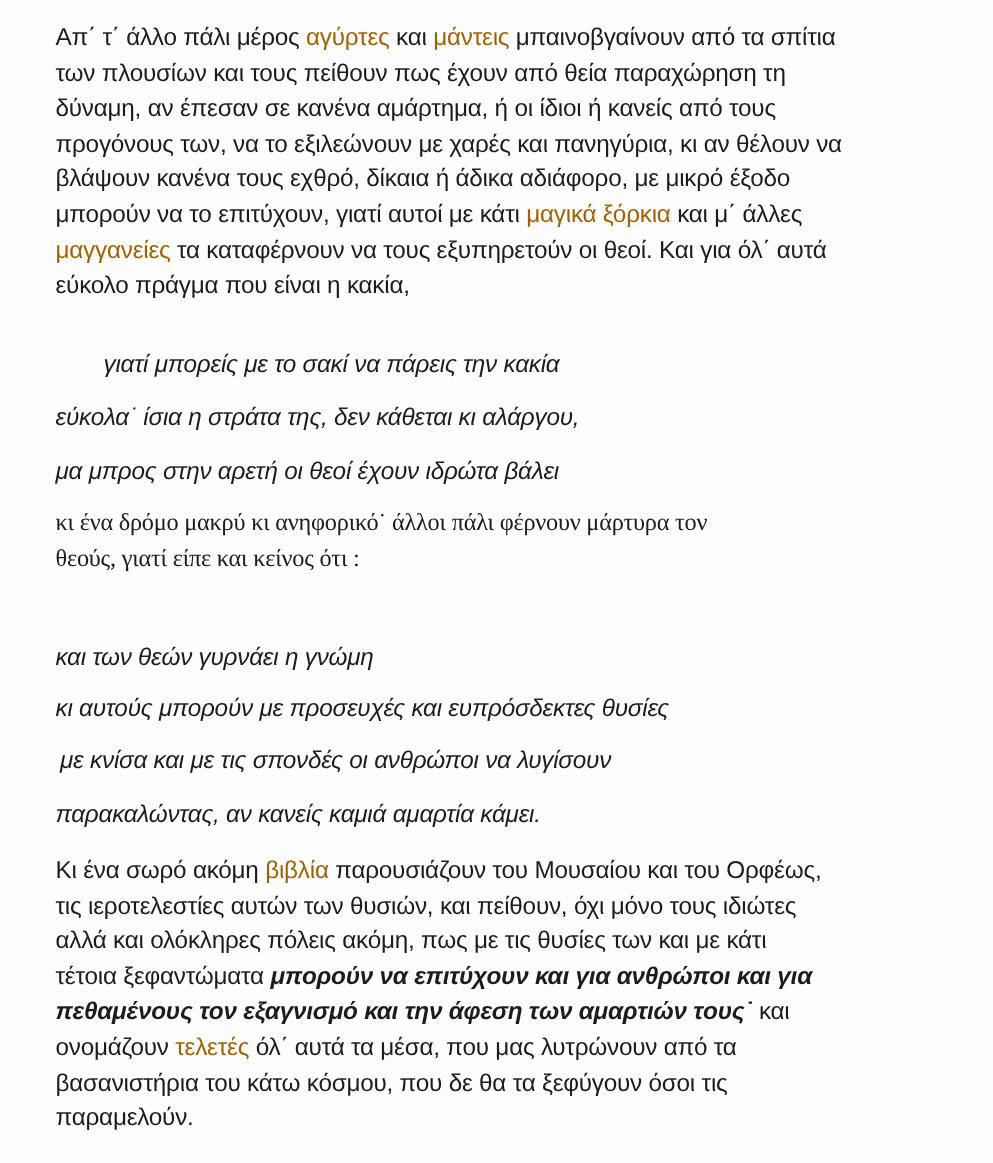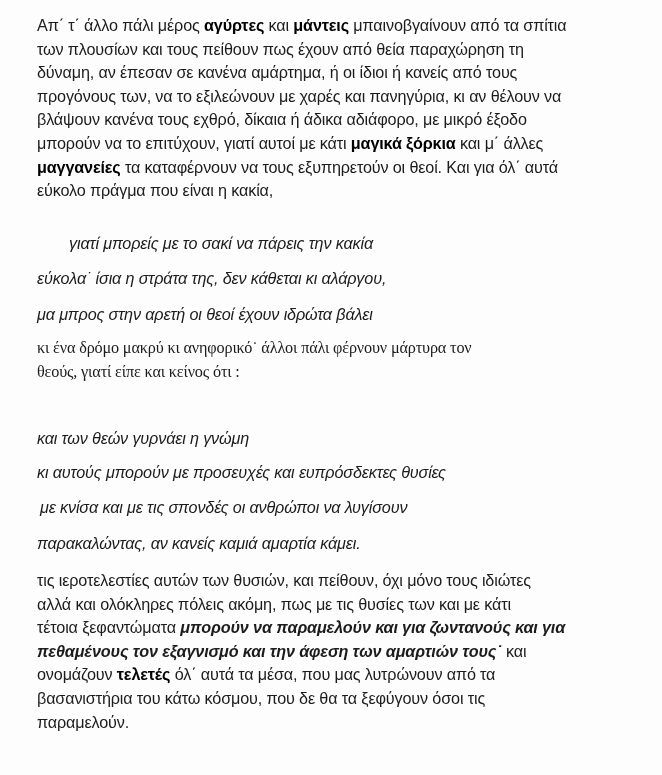--- a/index.html
+++ b/index.html
@@ -26,22 +26,22 @@
     .para {
       margin: 0;
       line-height: 23.6px;
     }
     .verse {
       margin: 0;
       font-style: italic;
       line-height: 23px;
     }
     .hl {
-      color: #000000;
-      font-weight: bold;
+      color: #a16207;
+      font-weight: normal;
     }
     .bi {
       font-weight: bold;
       font-style: italic;
     }
     #p1 { position: absolute; top: 0; }
     #v1 { position: absolute; top: 218px; margin-left: 32px; }
     #v2 { position: absolute; top: 253px; }
     #v3 { position: absolute; top: 289px; }
     #p2 { position: absolute; top: 323px; font-family: Liberation Serif, serif; }
@@ -71,21 +71,22 @@
   <p class="verse" id="v3">μα μπρος στην αρετή οι θεοί έχουν ιδρώτα βάλει</p>
   <div class="para" id="p2">
       <span class="line">κι ένα δρόμο μακρύ κι ανηφορικό˙ άλλοι πάλι φέρνουν μάρτυρα τον</span>
       <span class="line">θεούς, γιατί είπε και κείνος ότι :</span>
     </div>
   <p class="verse" id="v4">και των θεών γυρνάει η γνώμη</p>
   <p class="verse" id="v5">κι αυτούς μπορούν με προσευχές και ευπρόσδεκτες θυσίες</p>
   <p class="verse" id="v6">με κνίσα και με τις σπονδές οι ανθρώποι να λυγίσουν</p>
   <p class="verse" id="v7">παρακαλώντας, αν κανείς καμιά αμαρτία κάμει.</p>
   <div class="para" id="p3">
+      <span class="line">Κι ένα σωρό ακόμη <span class="hl">βιβλία</span> παρουσιάζουν του Μουσαίου και του Ορφέως,</span>
       <span class="line">τις ιεροτελεστίες αυτών των θυσιών, και πείθουν, όχι μόνο τους ιδιώτες</span>
       <span class="line">αλλά και ολόκληρες πόλεις ακόμη, πως με τις θυσίες των και  με κάτι</span>
-      <span class="line">τέτοια ξεφαντώματα <span class="bi">μπορούν να παραμελούν και για ζωντανούς και για</span></span>
+      <span class="line">τέτοια ξεφαντώματα <span class="bi">μπορούν να επιτύχουν και για ανθρώποι και για</span></span>
       <span class="line"><span class="bi">πεθαμένους τον εξαγνισμό και την άφεση των αμαρτιών τους˙</span> και</span>
       <span class="line">ονομάζουν <span class="hl">τελετές</span> όλ΄ αυτά τα μέσα, που μας λυτρώνουν από τα</span>
       <span class="line">βασανιστήρια του κάτω κόσμου, που δε θα τα ξεφύγουν όσοι τις</span>
       <span class="line">παραμελούν.</span>
     </div>
 </div>
 
 </body></html>

